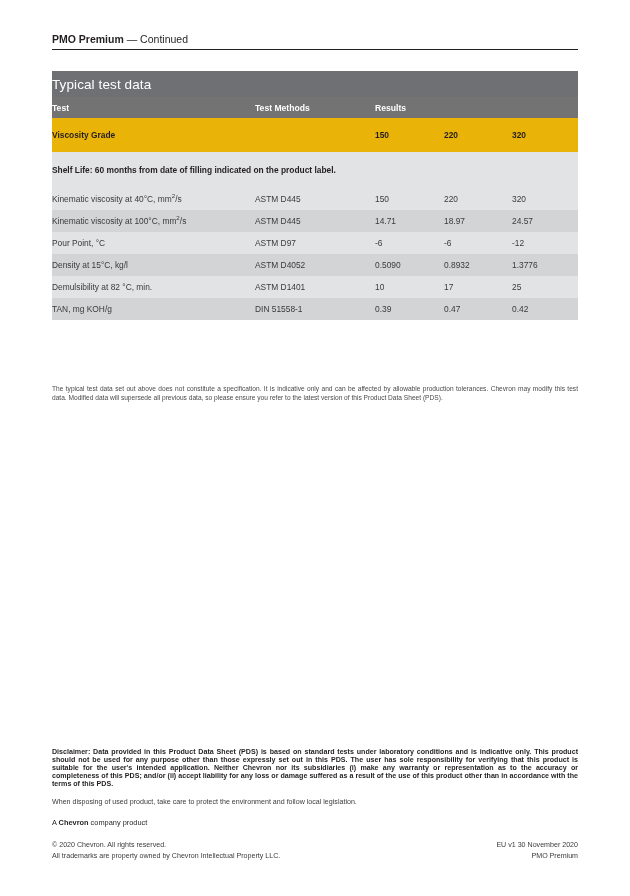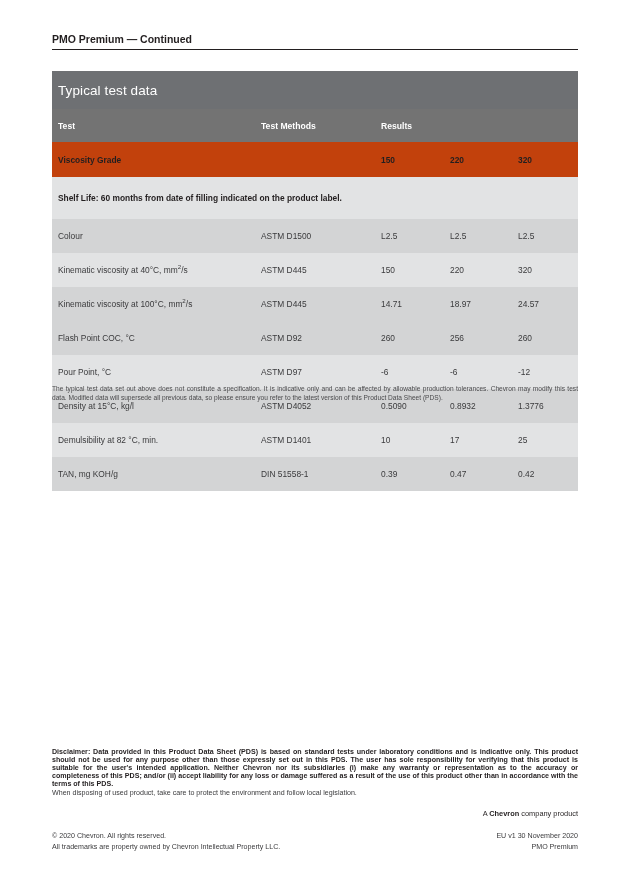--- a/index.html
+++ b/index.html
@@ -28,21 +28,21 @@
     position: absolute;
     top: 33px;
     left: 0;
     width: 526px;
     font-size: 10.5px;
     line-height: 13px;
     color: #231f20;
     white-space: nowrap;
   }
   .runhead .prod { font-weight: bold; }
-  .runhead .cont { font-weight: bold; }
+  .runhead .cont { font-weight: normal; }
   .runhead-rule {
     position: absolute;
     top: 49px;
     left: 0;
     width: 526px;
     height: 1.4px;
     background: #231f20;
   }
 
   
@@ -51,21 +51,21 @@
     top: 71px;
     left: 0;
     width: 526px;
   }
   table.tt {
     border-collapse: collapse;
     table-layout: fixed;
     width: 526px;
   }
   table.tt td, table.tt th {
-    padding: 6px;
+    padding: 0;
     margin: 0;
     vertical-align: middle;
     border: none;
   }
 
   
   col.c-test { width: 203px; }
   col.c-meth { width: 120px; }
   col.c-r1   { width: 69px; }
   col.c-r2   { width: 68px; }
@@ -99,28 +99,28 @@
     border-bottom: 1.6px solid #ffffff;
     color: #3a3a3c;
   }
   .row td.last { border-right: none; }
   .row.alt-a td { background: #d3d4d5; }
   .row.alt-b td { background: #e2e3e4; }
 
   .row.grade td {
     font-weight: bold;
     color: #231f20;
-    height: 23px;
-    background: #c2410c;
+    height: 34px;
+    background: #eab308;
   }
   .row.shelf td {
     font-weight: bold;
     color: #231f20;
     background: #e2e3e4;
-    height: 30px;
+    height: 36px;
     border-right: none;
   }
 
   sup.sq { font-size: 6.2px; vertical-align: super; line-height: 0; }
 
   
   .tbl-note {
     position: absolute;
     top: 384px;
     left: 0;
@@ -139,29 +139,29 @@
     width: 526px;
   }
   .disclaimer {
     font-size: 7.1px;
     line-height: 8px;
     font-weight: bold;
     color: #231f20;
     text-align: justify;
   }
   .f-para {
+    margin-top: 9px;
     font-size: 7.1px;
     line-height: 10.3px;
     color: #3a3a3c;
   }
   .f-chevron {
     margin-top: 11px;
     font-size: 7.4px;
     color: #231f20;
-    text-align: right;
   }
   .f-chevron b { font-weight: bold; }
 
   .f-bottom {
     margin-top: 13px;
     position: relative;
     height: 22px;
   }
   .f-left {
     position: absolute;
@@ -211,47 +211,33 @@
         <tr class="row grade">
           <td>Viscosity Grade</td>
           <td></td>
           <td>150</td>
           <td>220</td>
           <td class="last">320</td>
         </tr>
         <tr class="row shelf">
           <td colspan="5">Shelf Life: 60 months from date of filling indicated on the product label.</td>
         </tr>
-        <tr class="row alt-a">
-          <td>Colour</td>
-          <td>ASTM D1500</td>
-          <td>L2.5</td>
-          <td>L2.5</td>
-          <td class="last">L2.5</td>
-        </tr>
         <tr class="row alt-b">
           <td>Kinematic viscosity at 40°C, mm<sup class="sq">2</sup>/s</td>
           <td>ASTM D445</td>
           <td>150</td>
           <td>220</td>
           <td class="last">320</td>
         </tr>
         <tr class="row alt-a">
           <td>Kinematic viscosity at 100°C, mm<sup class="sq">2</sup>/s</td>
           <td>ASTM D445</td>
           <td>14.71</td>
           <td>18.97</td>
           <td class="last">24.57</td>
-        </tr>
-        <tr class="row alt-a">
-          <td>Flash Point COC, °C</td>
-          <td>ASTM D92</td>
-          <td>260</td>
-          <td>256</td>
-          <td class="last">260</td>
         </tr>
         <tr class="row alt-b">
           <td>Pour Point, °C</td>
           <td>ASTM D97</td>
           <td>-6</td>
           <td>-6</td>
           <td class="last">-12</td>
         </tr>
         <tr class="row alt-a">
           <td>Density at 15°C, kg/l</td>

